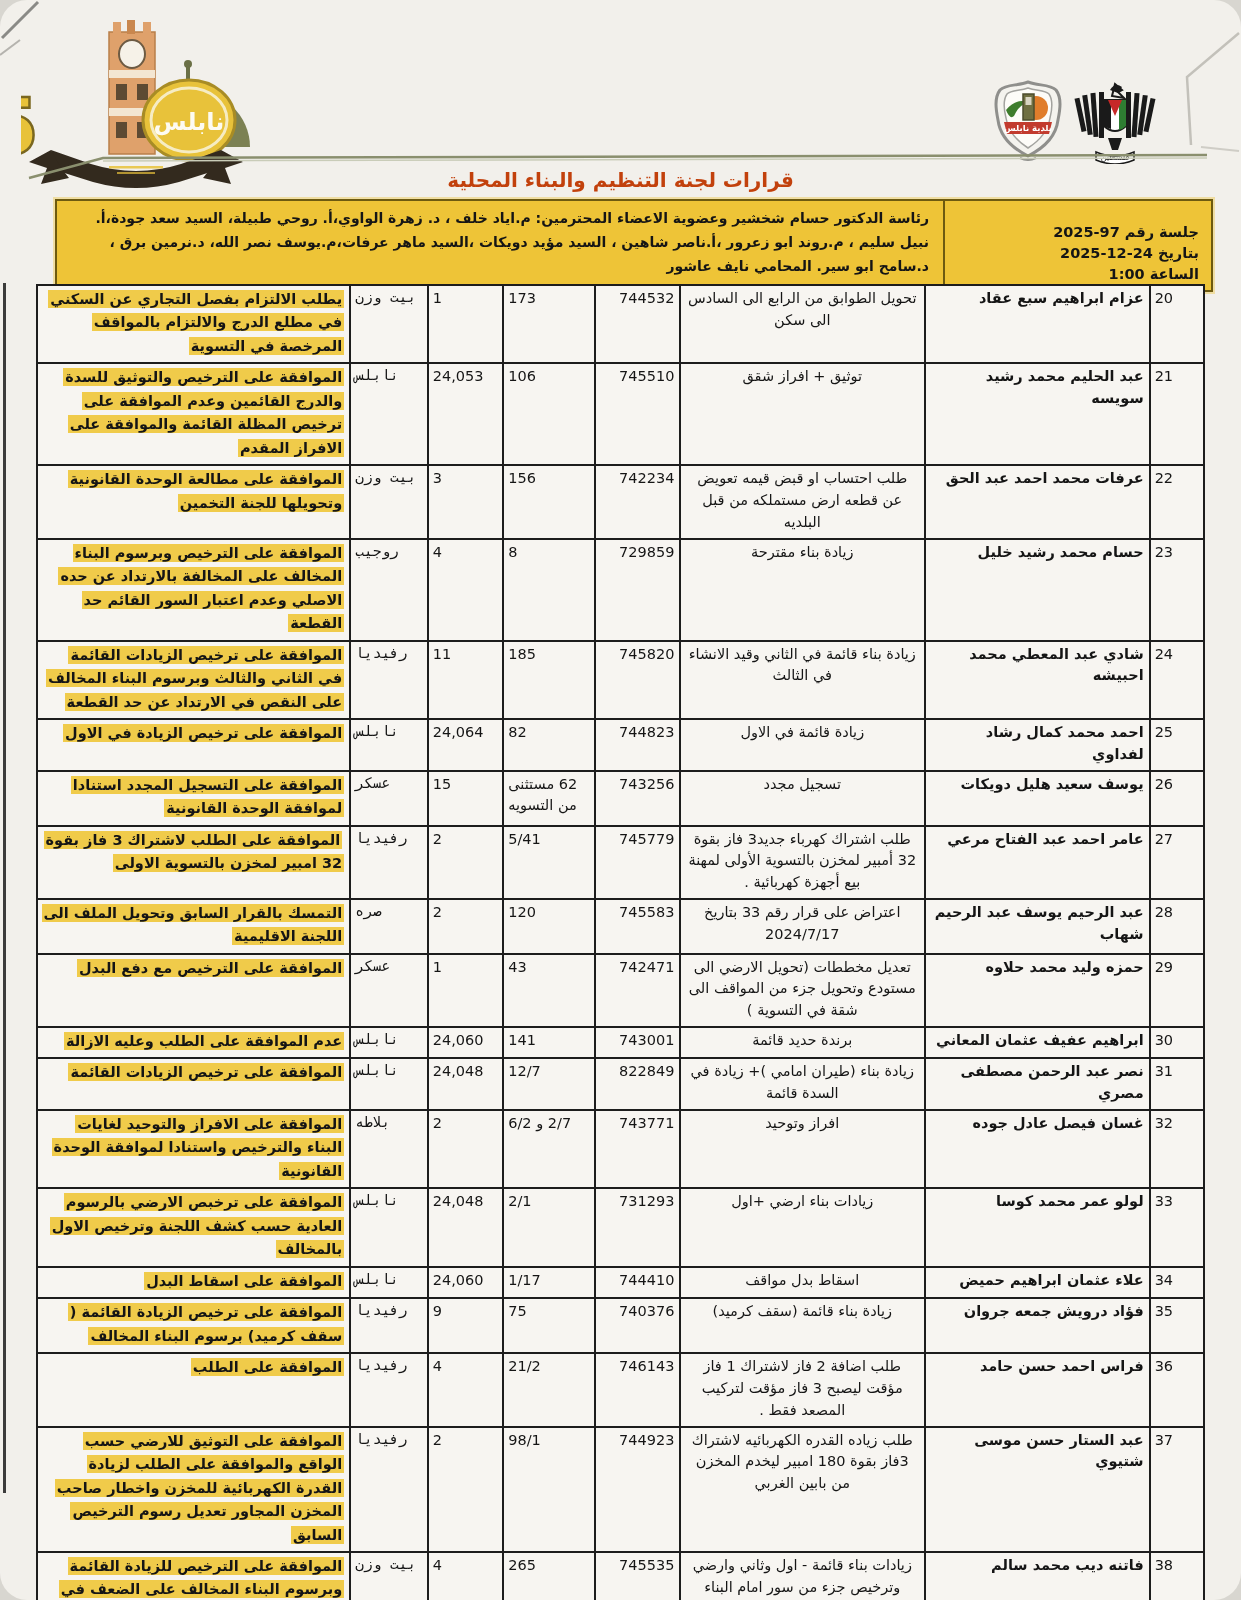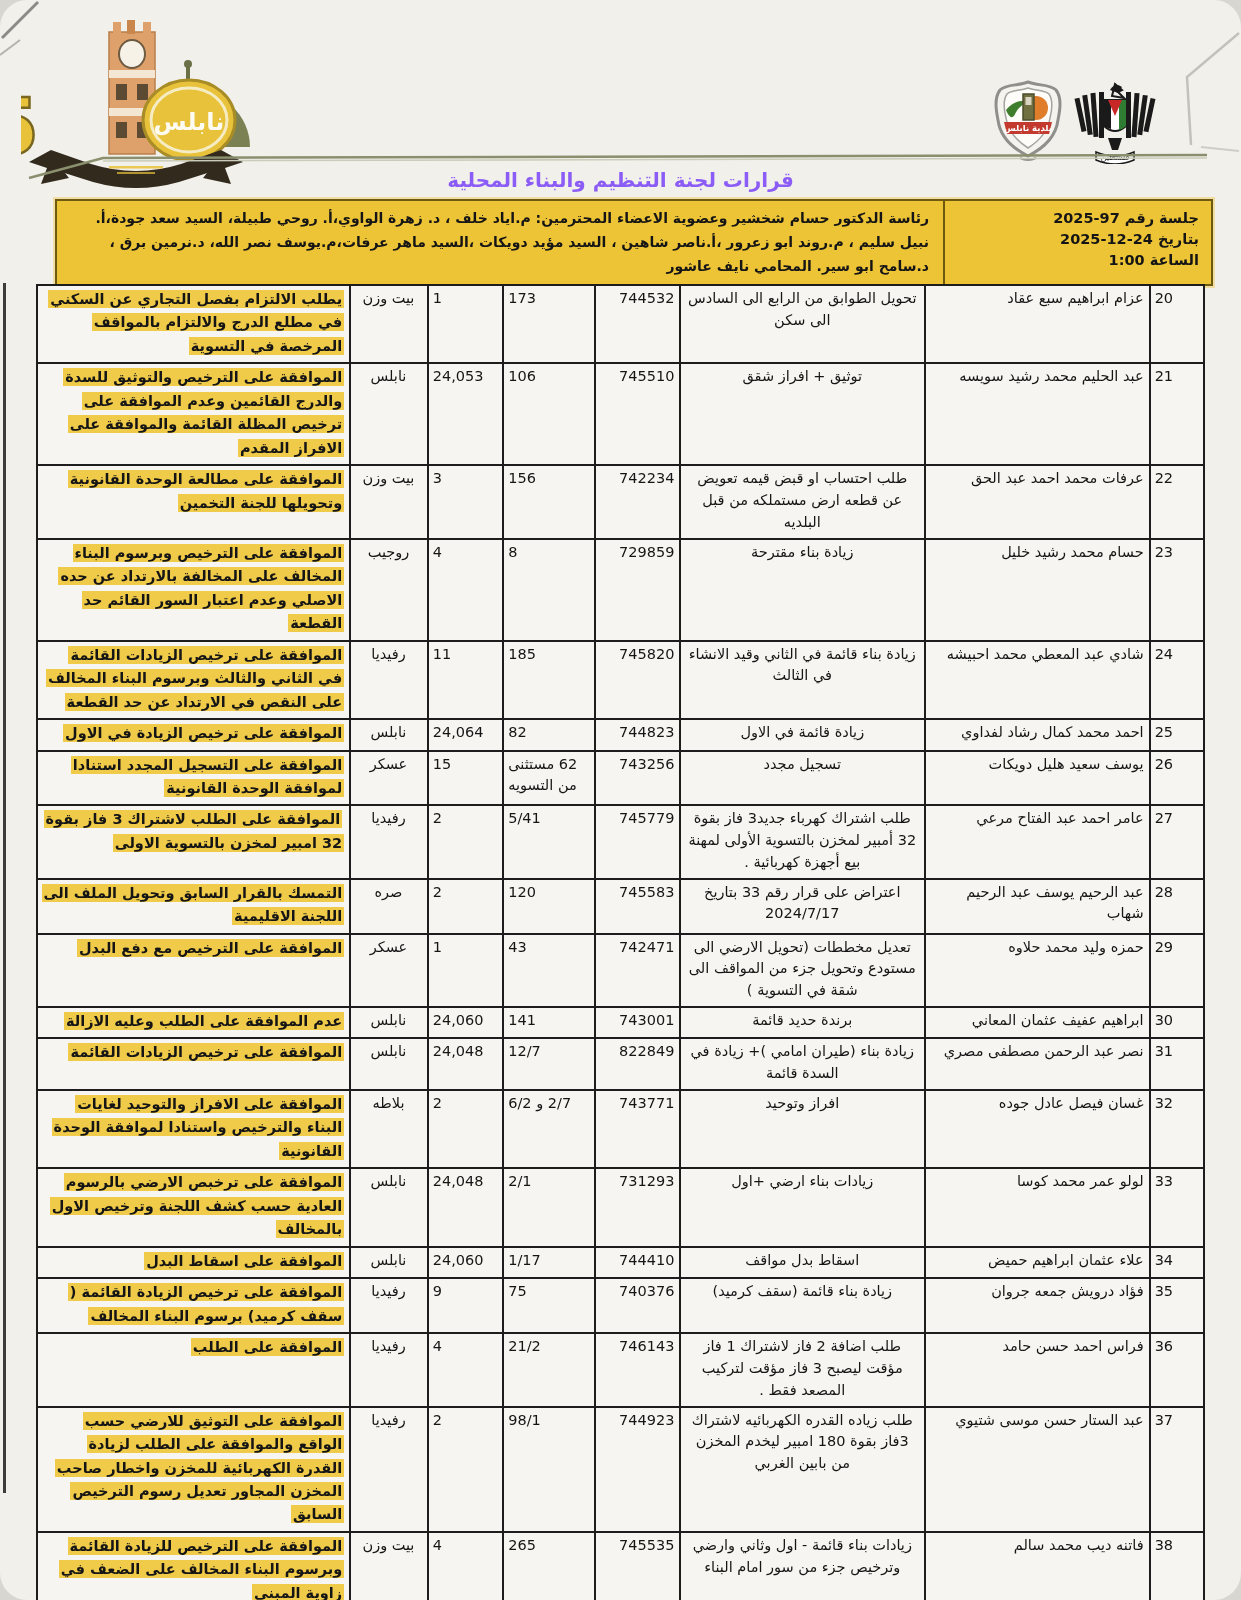--- a/index.html
+++ b/index.html
@@ -20,53 +20,53 @@
   .brand-row{
     position:absolute; top:78px; right:85px; left:410px; height:80px;
     display:flex; align-items:flex-start; justify-content:flex-start; gap:14px;
   }
   .brand-emblems{display:flex; gap:10px; margin-top:2px;}
   .brand-text{white-space:nowrap; font-weight:bold; color:#2b2b2b; font-size:24px; margin-top:22px; letter-spacing:.2px;}
   .brand-text .en{font-size:21px;}
   .header-rule{position:absolute; top:148px; right:30px; left:25px; height:34px;}
   .doc-title{
     position:absolute; top:168px; right:0; left:0; text-align:center;
-    font-size:20px; font-weight:bold; color:#8b5cf6;
+    font-size:20px; font-weight:bold; color:#c2410c;
   }
   
   .session-box{
     position:absolute; top:199px; right:28px; left:55px;
     background:#eec437; border:2px solid #6d5a10;
     display:flex; direction:rtl; min-height:64px;
     box-shadow:0 0 0 2px #eec43766;
   }
   .session-meta{
-    width:248px; padding:7px 12px 5px 6px; font-weight:bold; font-size:14.5px; line-height:1.45;
+    width:248px; padding:21px 12px 5px 6px; font-weight:bold; font-size:14.5px; line-height:1.45;
     border-left:2px solid #6d5a10;
   }
   .session-attendees{
     flex:1; padding:6px 14px 6px 24px; font-weight:bold; font-size:14px; line-height:1.7; text-align:right;
   }
   
   table.decisions{
     position:absolute; top:284px; right:36px;
     width:1169px; border-collapse:collapse; direction:rtl;
     background:#f7f5f1;
   }
   table.decisions td{
     border:2px solid #1d1d1d; vertical-align:top;
     padding:2px 5px 4px 4px; font-size:14.5px; line-height:1.5;
   }
   td.c-num{width:43px; text-align:left; padding-left:8px; font-size:15px;}
-  td.c-name{width:212px; font-weight:normal; font-size:15px; text-align:right;}
+  td.c-name{width:212px; font-weight:bold; font-size:15px; text-align:right;}
   td.c-subject{width:232px; text-align:center;}
   td.c-file{width:74px; text-align:right; padding-left:4px; font-size:15px;}
   td.c-parcel{width:80px; text-align:left; padding-left:14px; font-size:15px;}
   td.c-basin{width:64px; text-align:left; padding-left:6px; font-size:15px;}
-  td.c-loc{width:66px; text-align:center; padding-right:9px; font-size:13.5px;}
+  td.c-loc{width:66px; text-align:left; padding-right:9px; font-size:13.5px;font-family:Liberation Mono, monospace;}
   td.c-decision{width:300px; text-align:right; padding-right:6px;}
   .hl{
     background:#f0cb4a; font-weight:bold; line-height:1.62;
     padding:1px 2px; box-decoration-break:clone; -webkit-box-decoration-break:clone;
   }
 </style>
 </head>
 <body>
 
 <div class="page">

